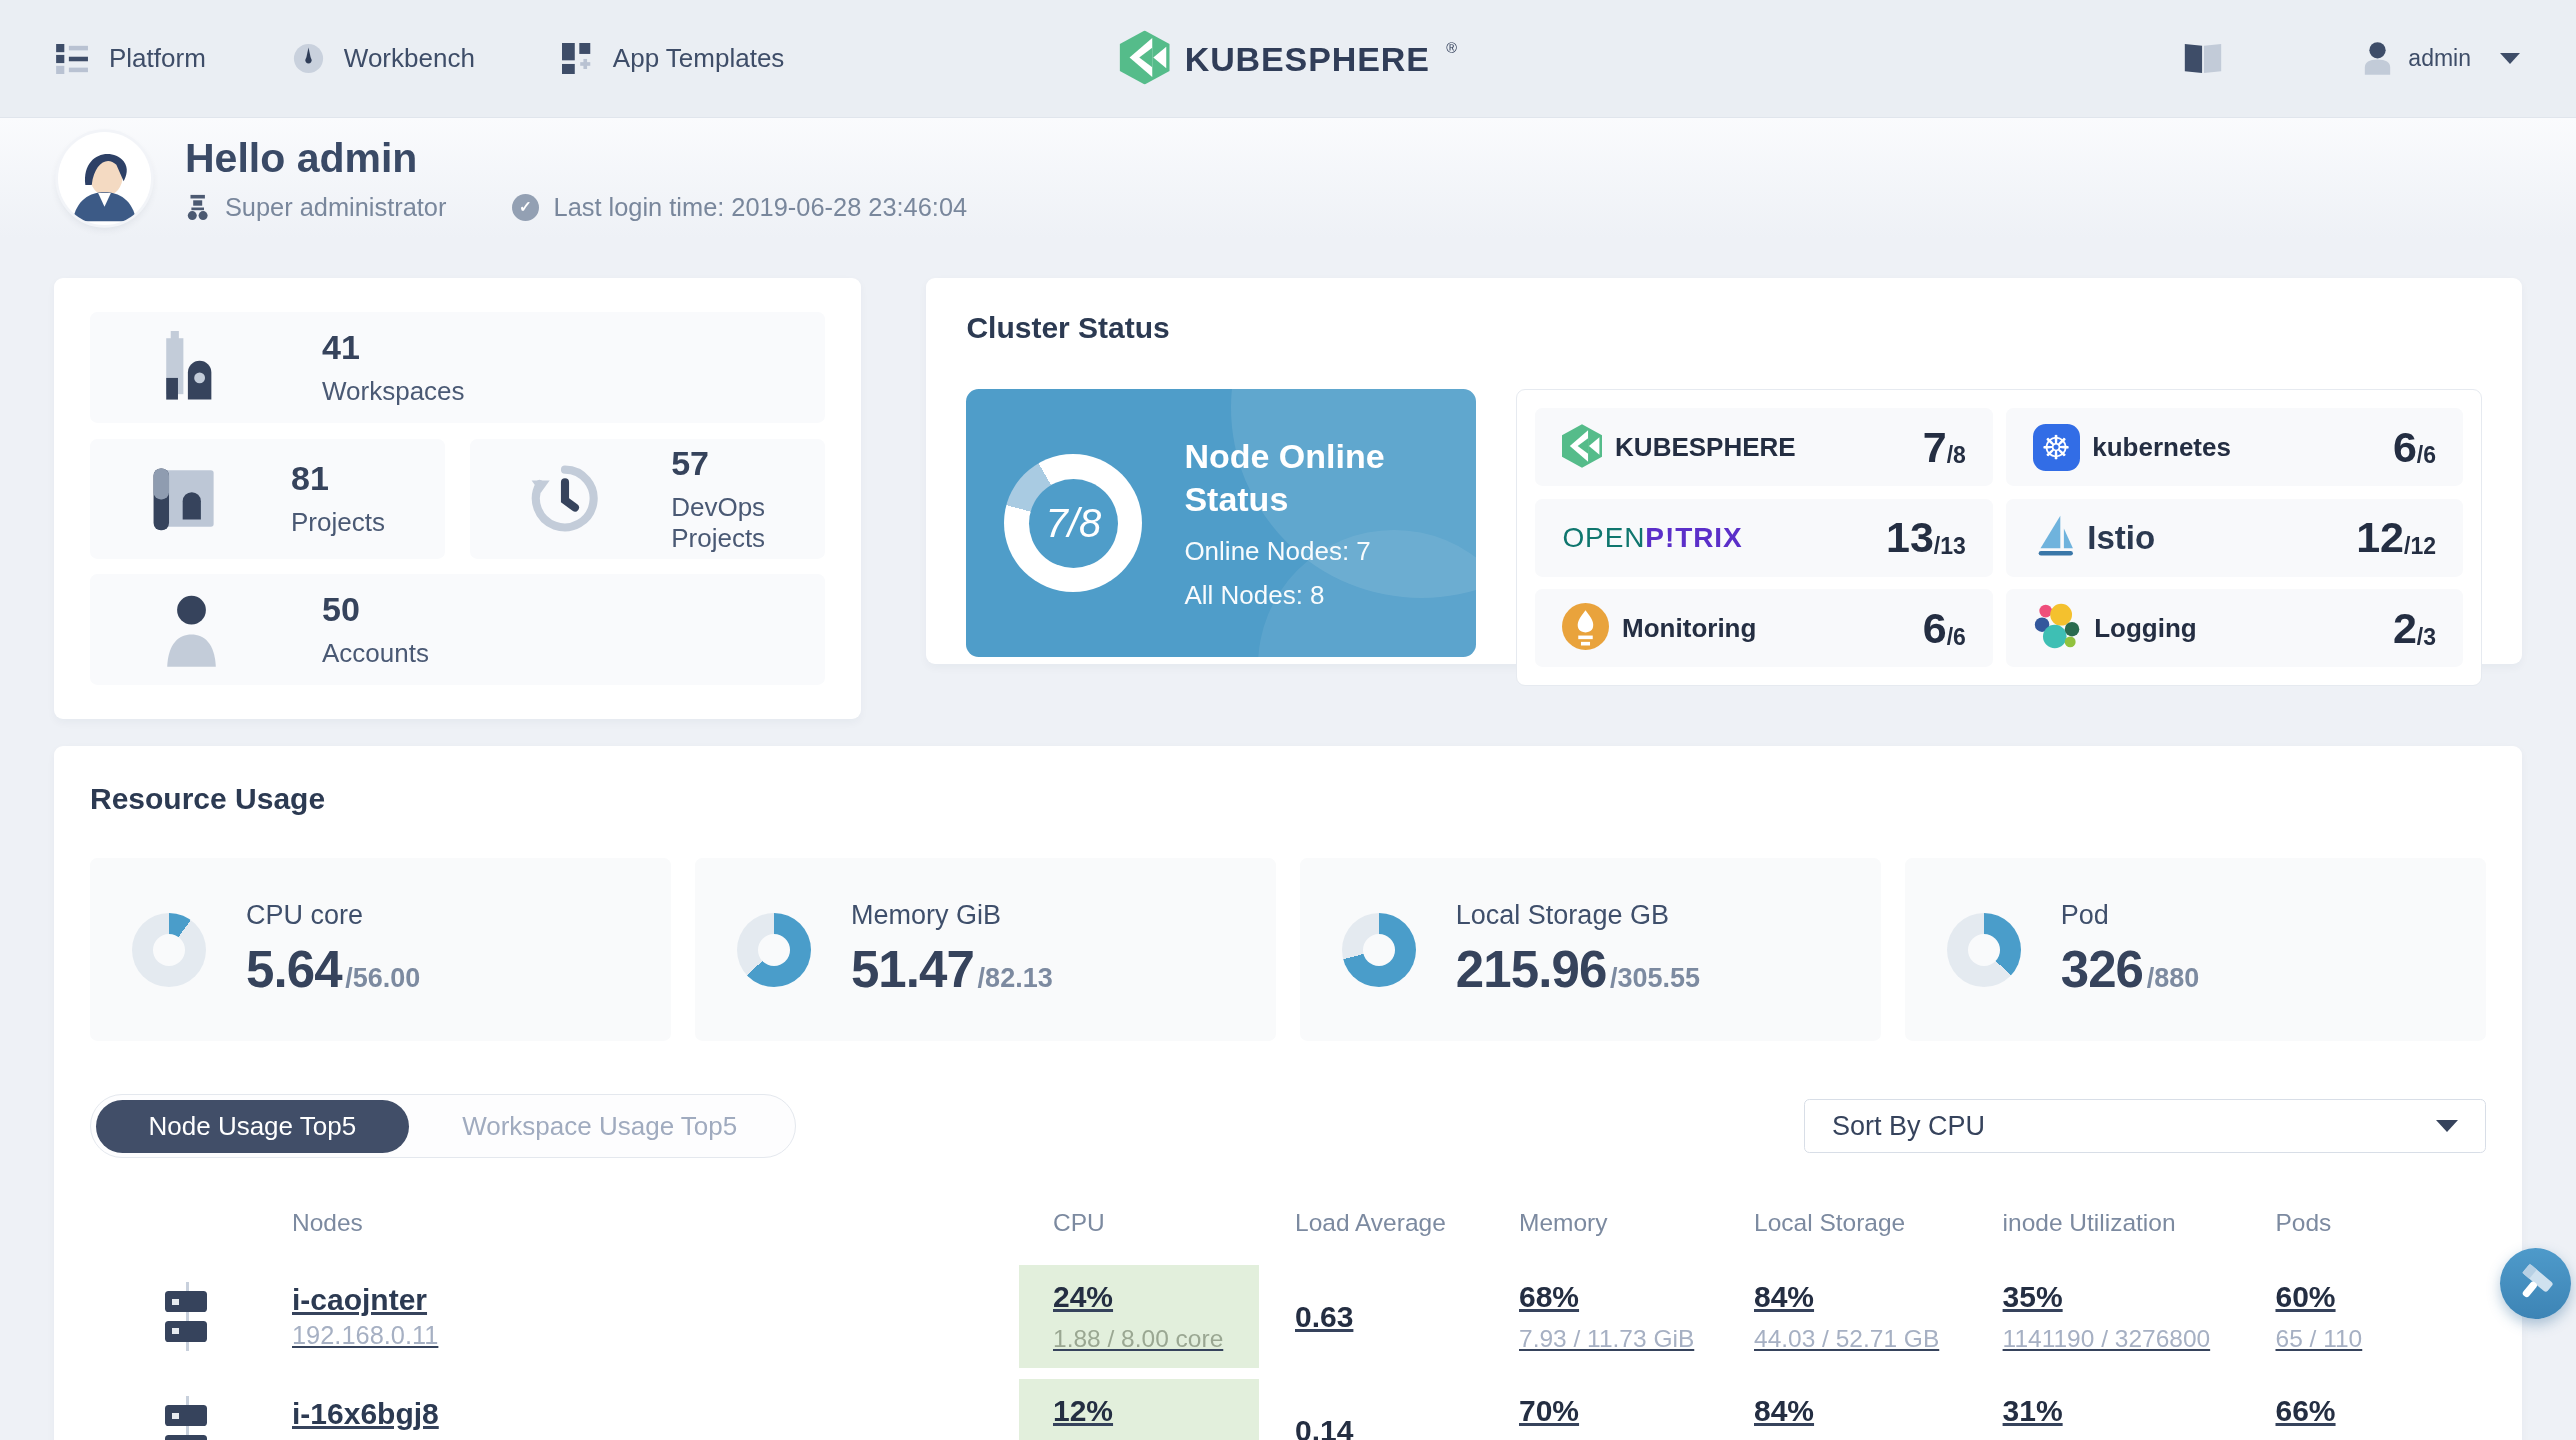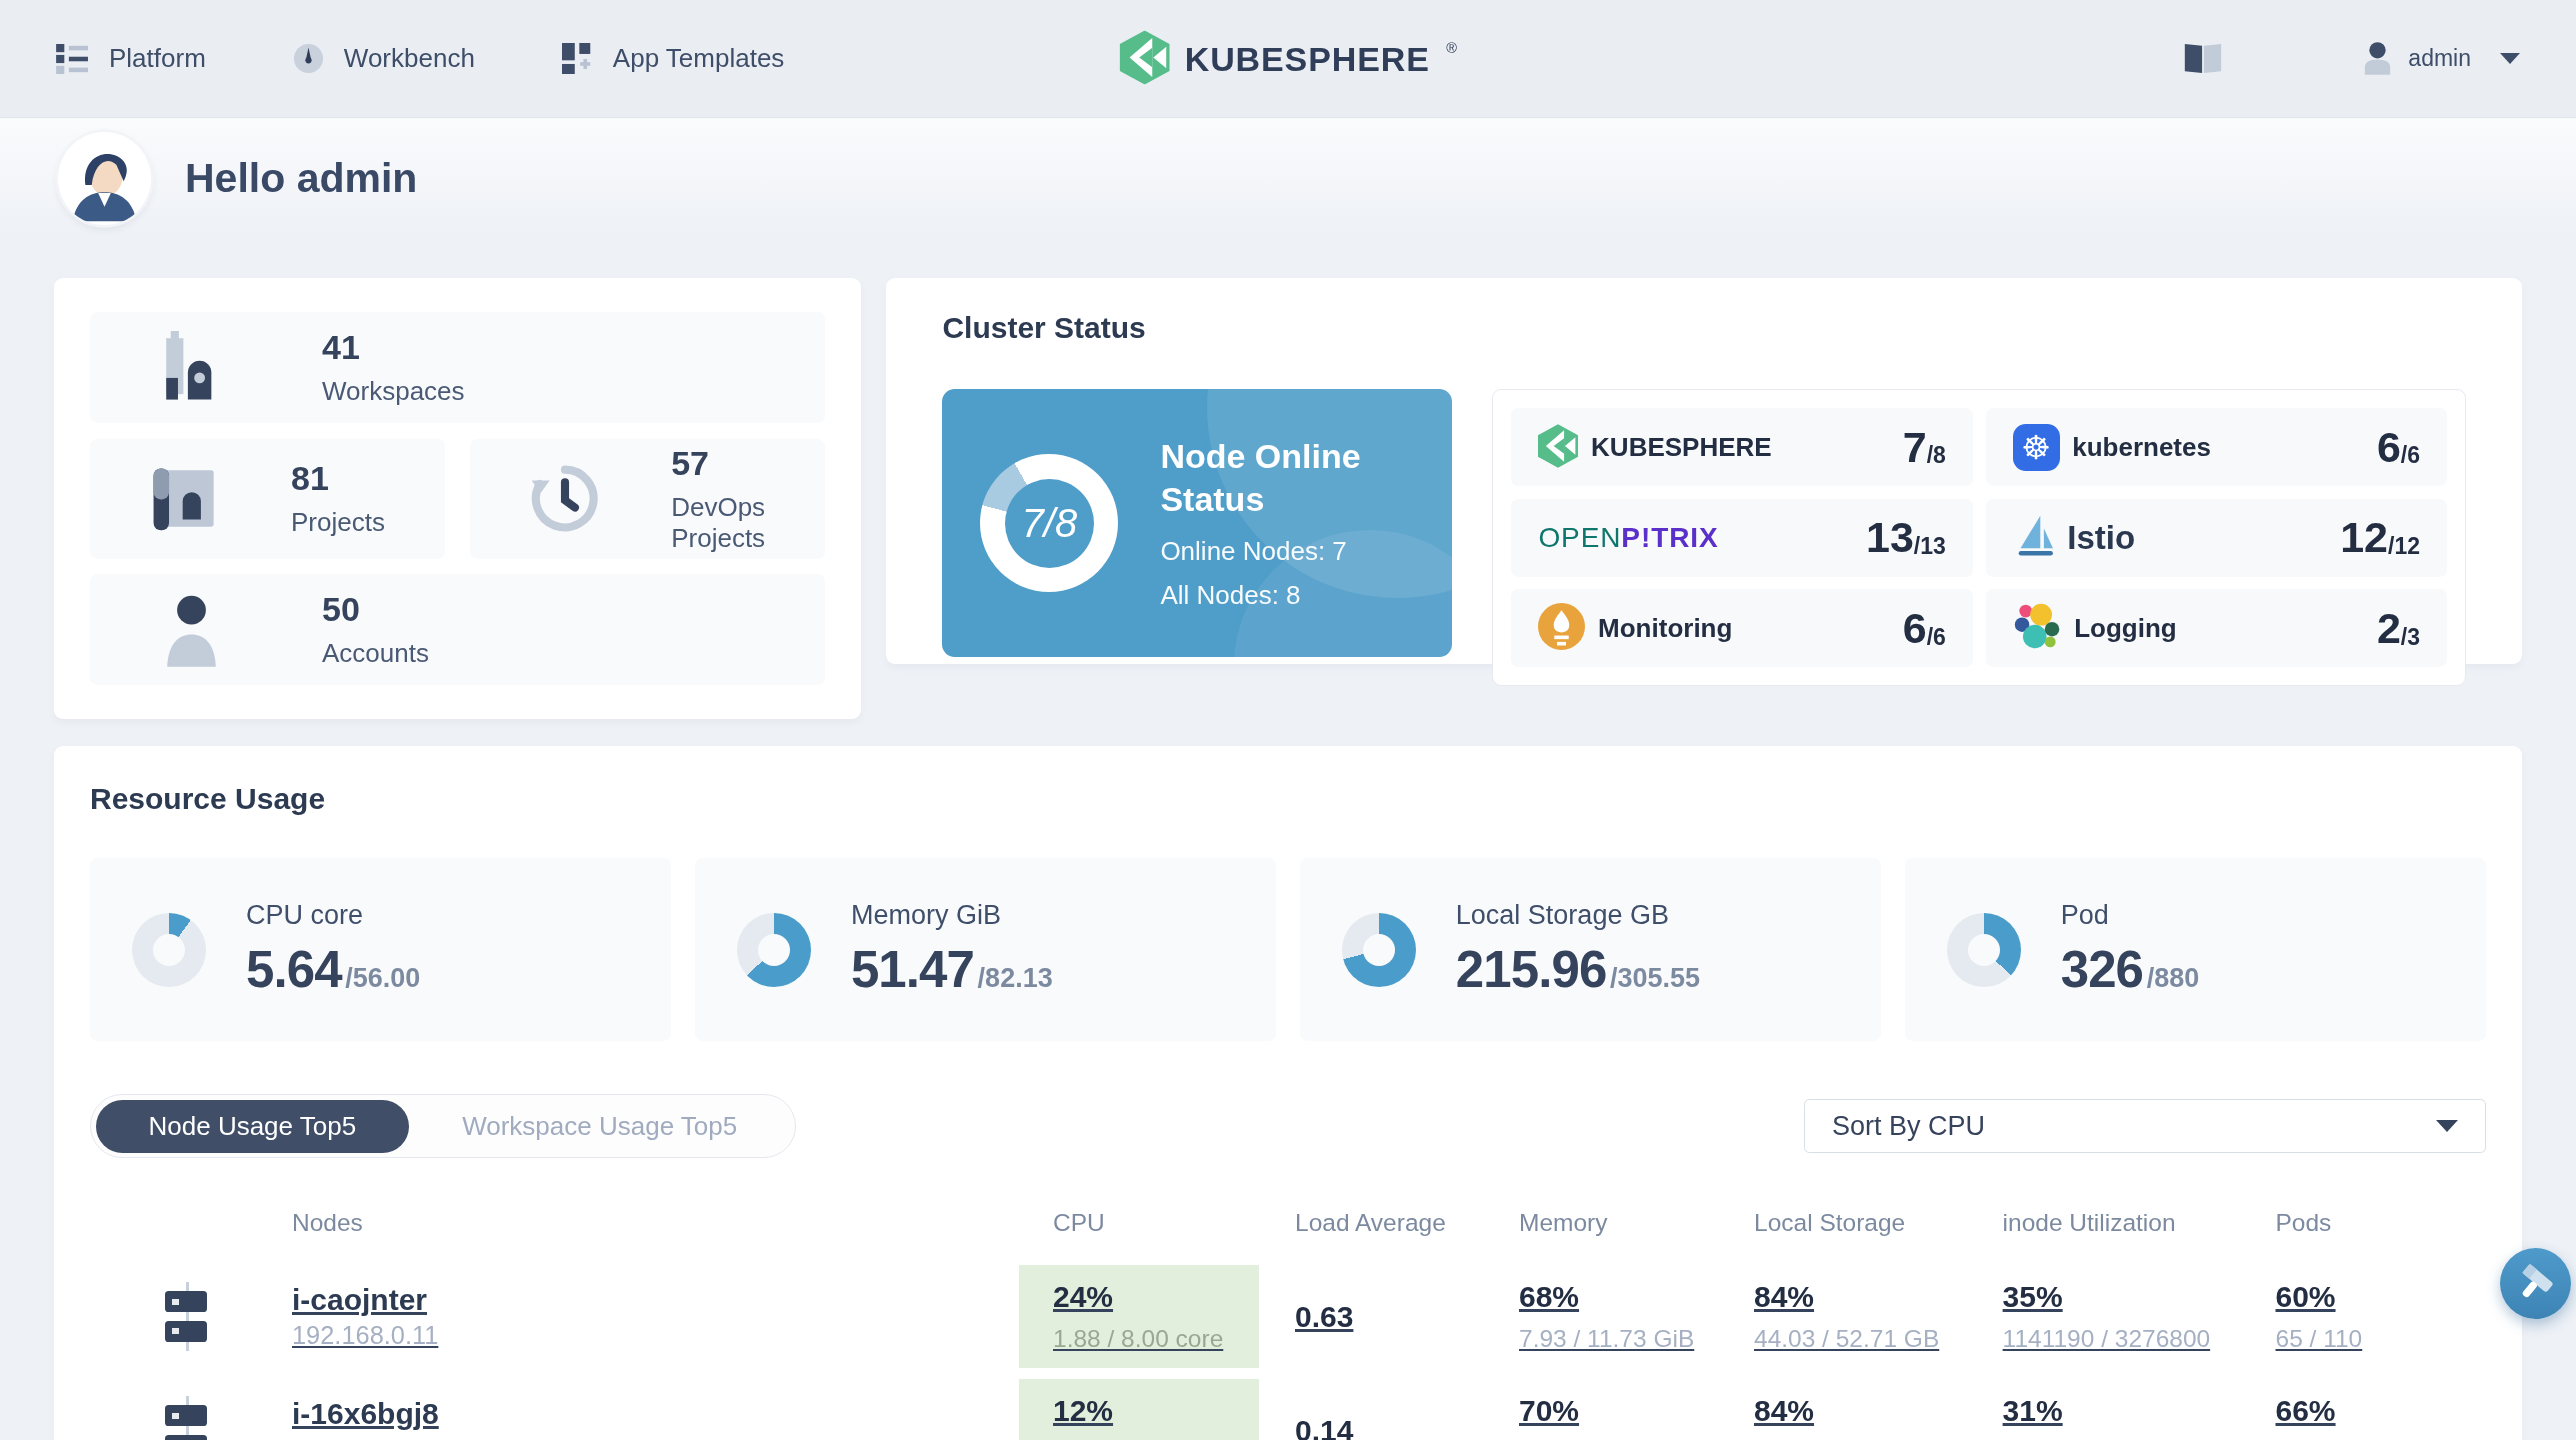--- a/index.html
+++ b/index.html
@@ -45,21 +45,21 @@
   .tile-full { flex:1; }
   .tile-row { flex:1.08; display:flex; gap:25.4px; }
   .tile-half { flex:1; background:#f9fafc; border-radius:7.3px; display:flex; align-items:center; padding-left:51px; cursor:pointer;}
   .tile-icon { width:87px; display:flex; justify-content:center; flex:none;}
   .tile-text { margin-left:87px; }
   .tile-half .tile-text { margin-left:63px; }
   .tile-value { font-size:34px; font-weight:600; color:#36435c; }
   .tile-label { font-size:26px; color:#4a5974; margin-top:9px; }
 
   
-  .cluster-card { flex:1; height:386px; padding:33px 56px; }
+  .cluster-card { flex:1; height:386px; padding:33px 40px;margin-left:40px; }
   .section-title { font-size:30px; font-weight:600; color:#2c3a52; }
   .cluster-body { display:flex; gap:40px; margin-top:44px; }
   .node-panel { width:510px; height:268px; border-radius:12.7px; background:#4f9dc9;
                 position:relative; overflow:hidden; display:flex; align-items:center; padding:0 38px; }
   .node-panel::before { content:''; position:absolute; width:381px; height:381px; border-radius:50%;
                 background:rgba(255,255,255,.10); right:-136px; top:-172px; }
   .node-panel::after { content:''; position:absolute; width:272px; height:272px; border-radius:50%;
                 background:rgba(255,255,255,.08); right:-54px; bottom:-145px; }
   .c-donut { width:138px; height:138px; border-radius:50%; flex:none; position:relative;
              background:conic-gradient(from 285deg,#a9cbe2 var(--pct,12.5%),#ffffff 0);
@@ -215,20 +215,38 @@
     <svg width="93" height="93" viewBox="0 0 102 102">
       <circle cx="51" cy="51" r="50" fill="#ffffff"></circle>
       <ellipse cx="53" cy="48" rx="18" ry="22" fill="#f4dac2"></ellipse>
       <path d="M30 58 C26 24 58 16 72 32 C78 40 75 48 72 54 L64 36 C54 26 40 34 37 58 Z" fill="#2d4066"></path>
       <path d="M16 98 C20 74 35 66 51 66 C67 66 82 74 86 98 Z" fill="#3c5a86"></path>
       <path d="M44 67 L51 82 L58 67 Z" fill="#ffffff"></path>
     </svg>
   </div>
   <div class="banner-text">
     <div class="greeting">Hello admin</div>
+    <div class="banner-sub">
+      <span class="grp">
+        <span class="ic">
+          <svg width="25.4" height="27" viewBox="0 0 28 30">
+              <rect x="6" y="1" width="16" height="4" fill="#4c5a72"></rect>
+              <rect x="9" y="7" width="10" height="6" fill="#4c5a72"></rect>
+              <rect x="7" y="15" width="14" height="3" fill="#4c5a72"></rect>
+              <circle cx="8" cy="24" r="5" fill="#4c5a72"></circle>
+              <circle cx="20" cy="24" r="5" fill="#4c5a72"></circle>
+            </svg>
+        </span>
+        <span>Super administrator</span>
+      </span>
+      <span class="grp">
+        <span class="check-circle">✓</span>
+        <span>Last login time: 2019-06-28 23:46:04</span>
+      </span>
+    </div>
   </div>
 </div>
 
 <div class="content">
   <div class="row-top">
 
     <div class="card stats-card">
       <div class="tile tile-full">
         <span class="tile-icon">
           <svg width="71" height="74" viewBox="0 0 78 82">

